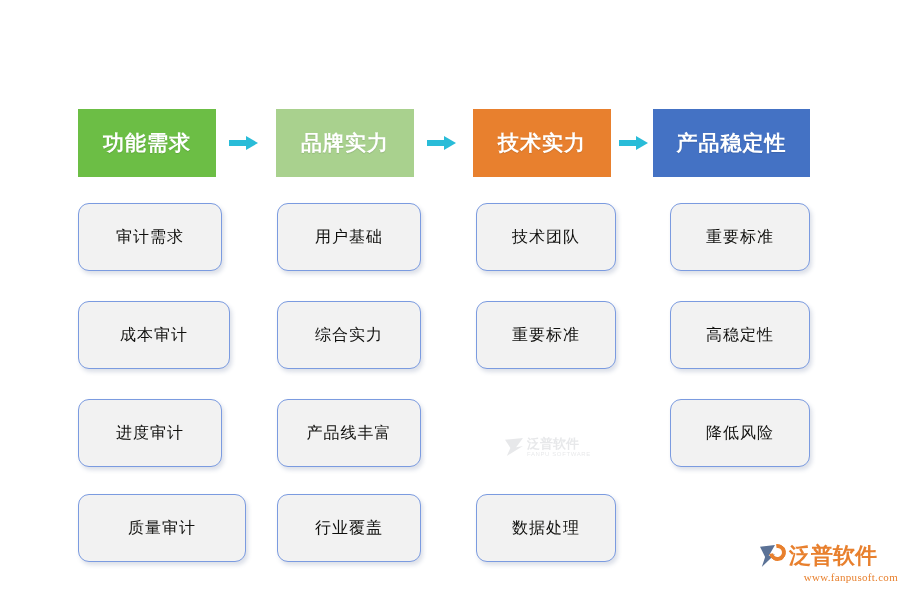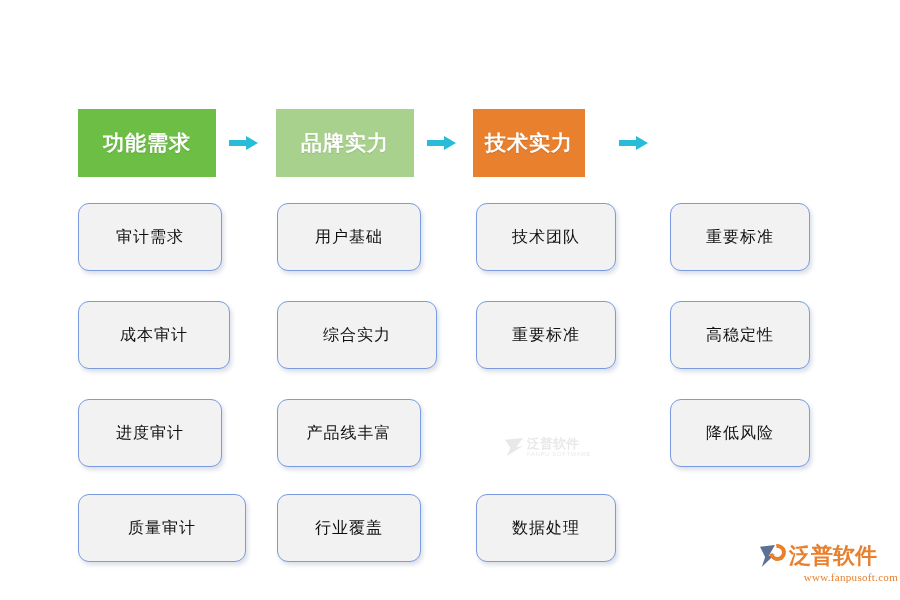--- a/index.html
+++ b/index.html
@@ -81,21 +81,21 @@
     justify-content: center;
     color: #ffffff;
     font-size: 21px;
     font-weight: bold;
     letter-spacing: 1px;
     font-family: "Liberation Serif", "DejaVu Serif", serif;
     text-shadow: 0 1px 1px rgba(0,0,0,0.12);
   }
   .flow-box.b0 { left: 78px;  top: 109px; width: 138px; background: #6CBE45; }
   .flow-box.b1 { left: 276px; top: 109px; width: 138px; background: #A9D18E; }
-  .flow-box.b2 { left: 473px; top: 109px; width: 112px; background: #E8802E; }
+  .flow-box.b2 { left: 473px; top: 109px; width: 138px; background: #E8802E; }
   .flow-box.b3 { left: 653px; top: 109px; width: 157px; background: #4472C4; }
 
   
   .flow-arrow {
     position: absolute;
     top: 134px;
     width: 30px;
     height: 18px;
   }
   .flow-arrow.a0 { left: 229px; }
@@ -197,41 +197,42 @@
 </style>
 </head>
 <body>
 
 <div id="canvas">
 
 
   <div class="flow-box b0">功能需求</div>
   <div class="flow-box b1">品牌实力</div>
   <div class="flow-box b2">技术实力</div>
+  <div class="flow-box b3">产品稳定性</div>
 
   <div class="flow-arrow a0">
     <span class="shaft"></span>
     <span class="head"></span>
   </div>
   <div class="flow-arrow a1">
     <span class="shaft"></span>
     <span class="head"></span>
   </div>
   <div class="flow-arrow a2">
     <span class="shaft"></span>
     <span class="head"></span>
   </div>
 
   <div class="card" style="left:78px;  top:203px; width:144px;">审计需求</div>
   <div class="card" style="left:78px;  top:301px; width:152px;">成本审计</div>
   <div class="card" style="left:78px;  top:399px; width:144px;">进度审计</div>
   <div class="card" style="left:78px;  top:494px; width:168px;">质量审计</div>
 
   <div class="card" style="left:277px; top:203px; width:144px;">用户基础</div>
-  <div class="card" style="left:277px; top:301px; width:160px;">综合实力</div>
+  <div class="card" style="left:277px; top:301px; width:144px;">综合实力</div>
   <div class="card" style="left:277px; top:399px; width:144px;">产品线丰富</div>
   <div class="card" style="left:277px; top:494px; width:144px;">行业覆盖</div>
 
   <div class="card" style="left:476px; top:203px; width:140px;">技术团队</div>
   <div class="card" style="left:476px; top:301px; width:140px;">重要标准</div>
   <div class="card" style="left:476px; top:494px; width:140px;">数据处理</div>
 
   <div class="card" style="left:670px; top:203px; width:140px;">重要标准</div>
   <div class="card" style="left:670px; top:301px; width:140px;">高稳定性</div>
   <div class="card" style="left:670px; top:399px; width:140px;">降低风险</div>

